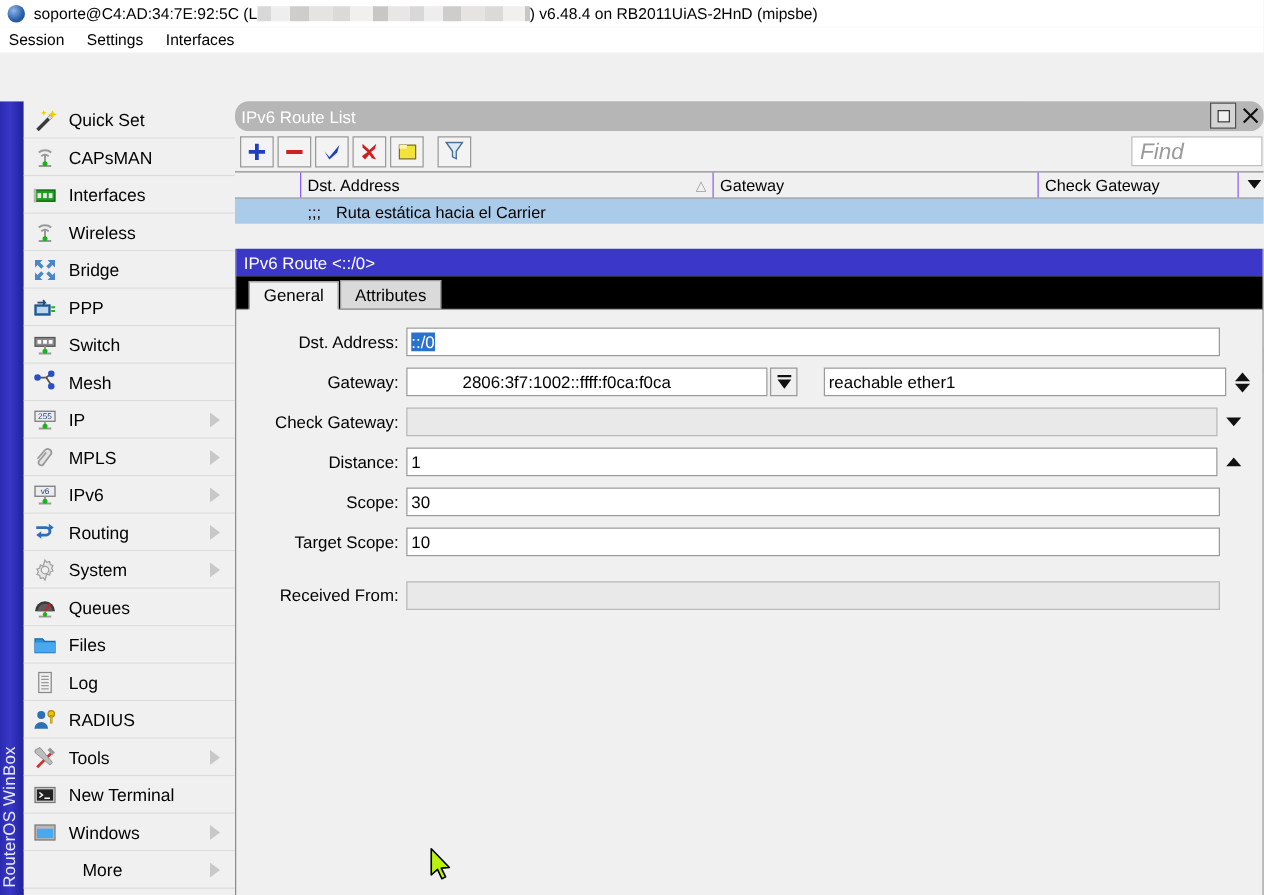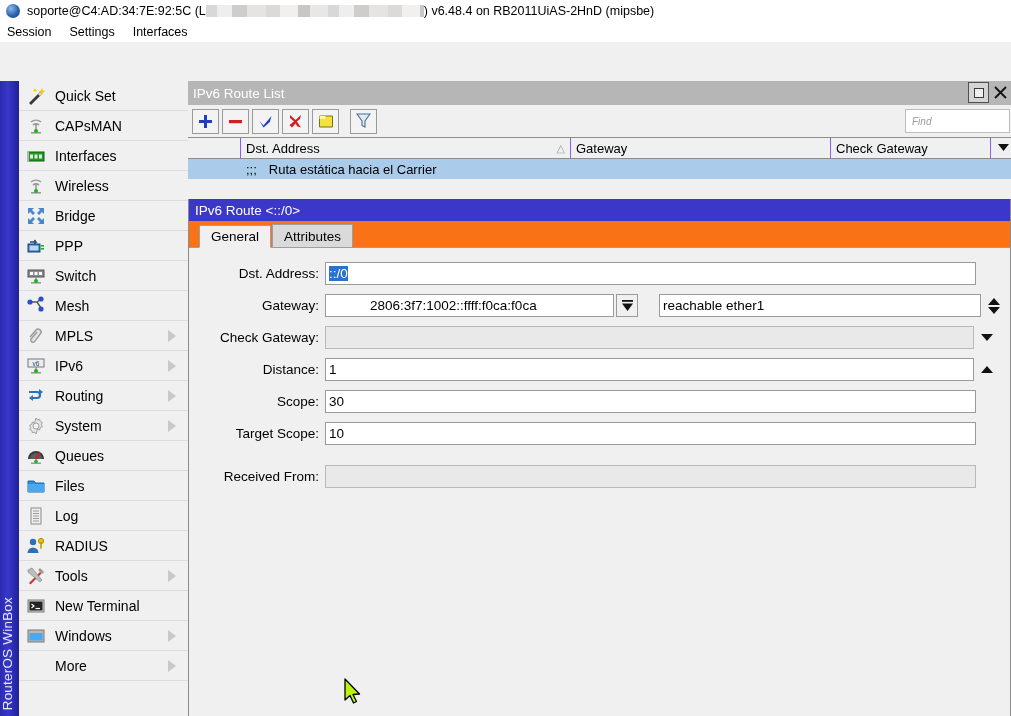--- a/index.html
+++ b/index.html
@@ -95,28 +95,28 @@
     background: #f0f0f0;
   }
   .menu-item .mlabel { font-size: 14px; margin-left: 8px; flex: 1 1 auto; }
   .menu-item .micon { width: 22px; height: 22px; flex: 0 0 22px;
     display: flex; align-items: center; justify-content: center; }
   .arrow-r {
     width: 0; height: 0; border-top: 6px solid transparent;
     border-bottom: 6px solid transparent; border-left: 8px solid #c8c8c8;
     margin-right: 12px; flex: 0 0 auto;
   }
-  .menu-item.noicon .mlabel { margin-left: 30px; }
+  .menu-item.noicon .mlabel { margin-left: 41px; }
 
   
   #rlwin { position: absolute; left: 188px; top: 81px; width: 823px; height: 635px; background: #f0f0f0; }
   #rl-title {
     position: absolute; left: 0; top: 0; width: 823px; height: 24px;
     background: #b6b6b6; display: flex; align-items: center; padding-left: 5px;
-    color: #ffffff; font-size: 13.5px;
+    color: #ffffff; font-size: 13.5px; border-radius: 11px;
   }
   .win-btns { position: absolute; right: 0; top: 1px; display: flex; align-items: center; }
   .wbtn {
     width: 21px; height: 21px; display: flex; align-items: center; justify-content: center;
     cursor: default;
   }
   .wbtn.box { border: 1px solid #505050; background: #d4d4d4; margin-right: 1px; }
   .wbtn.box i { display: block; width: 10px; height: 10px; border: 1.5px solid #3a3a3a; background: #efefef; }
 
   #rl-toolbar {
@@ -124,21 +124,21 @@
     background: #f0f0f0; display: flex; align-items: center; padding-left: 4px;
   }
   .rt-btn {
     width: 27px; height: 25px; border: 1px solid #9a9a9a; background: #f3f3f3;
     display: flex; align-items: center; justify-content: center; margin-right: 3px;
     cursor: default;
   }
   #findbox {
     position: absolute; right: 1px; top: 4px; width: 105px; height: 24px;
     border: 1px solid #bdbdbd; background: #ffffff; display: flex; align-items: center;
-    padding-left: 6px; color: #9a9a9a; font-style: italic; font-size: 10px; margin-left: 44px;
+    padding-left: 6px; color: #9a9a9a; font-style: italic; font-size: 18px; margin-left: 44px;
   }
 
   
   #rl-head {
     position: absolute; left: 0; top: 56px; width: 823px; height: 22px;
     background: #f0f0f0; border-top: 1px solid #8c8c8c; border-bottom: 1px solid #8c8c8c;
     display: flex; font-size: 13px;
   }
   .hcell { border-right: 1px solid #8b5cf6; padding-left: 5px; display: flex; align-items: center;
            position: relative; overflow: hidden; white-space: nowrap; }
@@ -159,21 +159,21 @@
   
   #dlg {
     position: absolute; left: 0; top: 118px; width: 823px; height: 517px;
     background: #f0f0f0; border-left: 1px solid #8c8c8c; border-right: 1px solid #8c8c8c;
   }
   #dlg-title {
     height: 22px; background: #3b37c8; color: #ffffff; display: flex; align-items: center;
     padding-left: 6px; font-size: 13.5px;
   }
   #dlg-tabs { height: 27px; display: flex; align-items: flex-end; padding-left: 10px;
-              background: #f97316; border-bottom: 1px solid #9e9e9e; }
+              background: #000000; border-bottom: 1px solid #9e9e9e; }
   .tab {
     height: 23px; padding: 0 11px; display: flex; align-items: center; font-size: 13.5px;
     border: 1px solid #9e9e9e; border-bottom: none; margin-right: 1px; cursor: default;
   }
   .tab.active { background: #f0f0f0; position: relative; top: 1px; border-bottom: 1px solid #f0f0f0; }
   .tab.inactive { background: #dadada; }
 
   #dlg-body { position: relative; padding: 14px 12px 0 12px; }
   .frow { display: flex; align-items: center; margin-bottom: 9px; }
   .flabel { width: 124px; text-align: right; padding-right: 6px; font-size: 13.5px; flex: 0 0 124px; }
@@ -329,20 +329,33 @@
           <svg width="20" height="20" viewBox="0 0 20 20">
             <path d="M4 6 L11 6 M11 6 L15 3 M11 6 L15 12" stroke="#555" stroke-width="1.4" fill="none"></path>
             <circle cx="4" cy="6" r="2.6" fill="#2b4fc8"></circle>
             <circle cx="15" cy="3" r="2.6" fill="#2b4fc8"></circle>
             <circle cx="15" cy="13" r="2.6" fill="#2b4fc8"></circle>
           </svg>
         </span>
         <span class="mlabel">Mesh</span>
       </div>
 
+      <div class="menu-item">
+        <span class="micon">
+          <svg width="20" height="20" viewBox="0 0 20 20">
+            <rect x="2" y="3" width="16" height="8" fill="#ededed" stroke="#777"></rect>
+            <text x="10" y="9.6" font-size="6.6" font-family="Liberation Sans, sans-serif" text-anchor="middle" fill="#1b4a80">255</text>
+            <rect x="9.2" y="11" width="1.6" height="5" fill="#9a9a9a"></rect>
+            <rect x="5" y="16" width="10" height="1.6" fill="#9a9a9a"></rect>
+            <circle cx="10" cy="15" r="2" fill="#18b418"></circle>
+          </svg>
+        </span>
+        <span class="mlabel">IP</span>
+        <span class="arrow-r"></span>
+      </div>
 
       <div class="menu-item">
         <span class="micon">
           <svg width="20" height="20" viewBox="0 0 20 20">
             <path d="M4 11 L10 4 a3 3 0 0 1 5 3 L9 15 a2.2 2.2 0 0 1-4-2 L11 6" fill="#e3e3e3" stroke="#9a9a9a" stroke-width="1.4"></path>
           </svg>
         </span>
         <span class="mlabel">MPLS</span>
         <span class="arrow-r"></span>
       </div>

